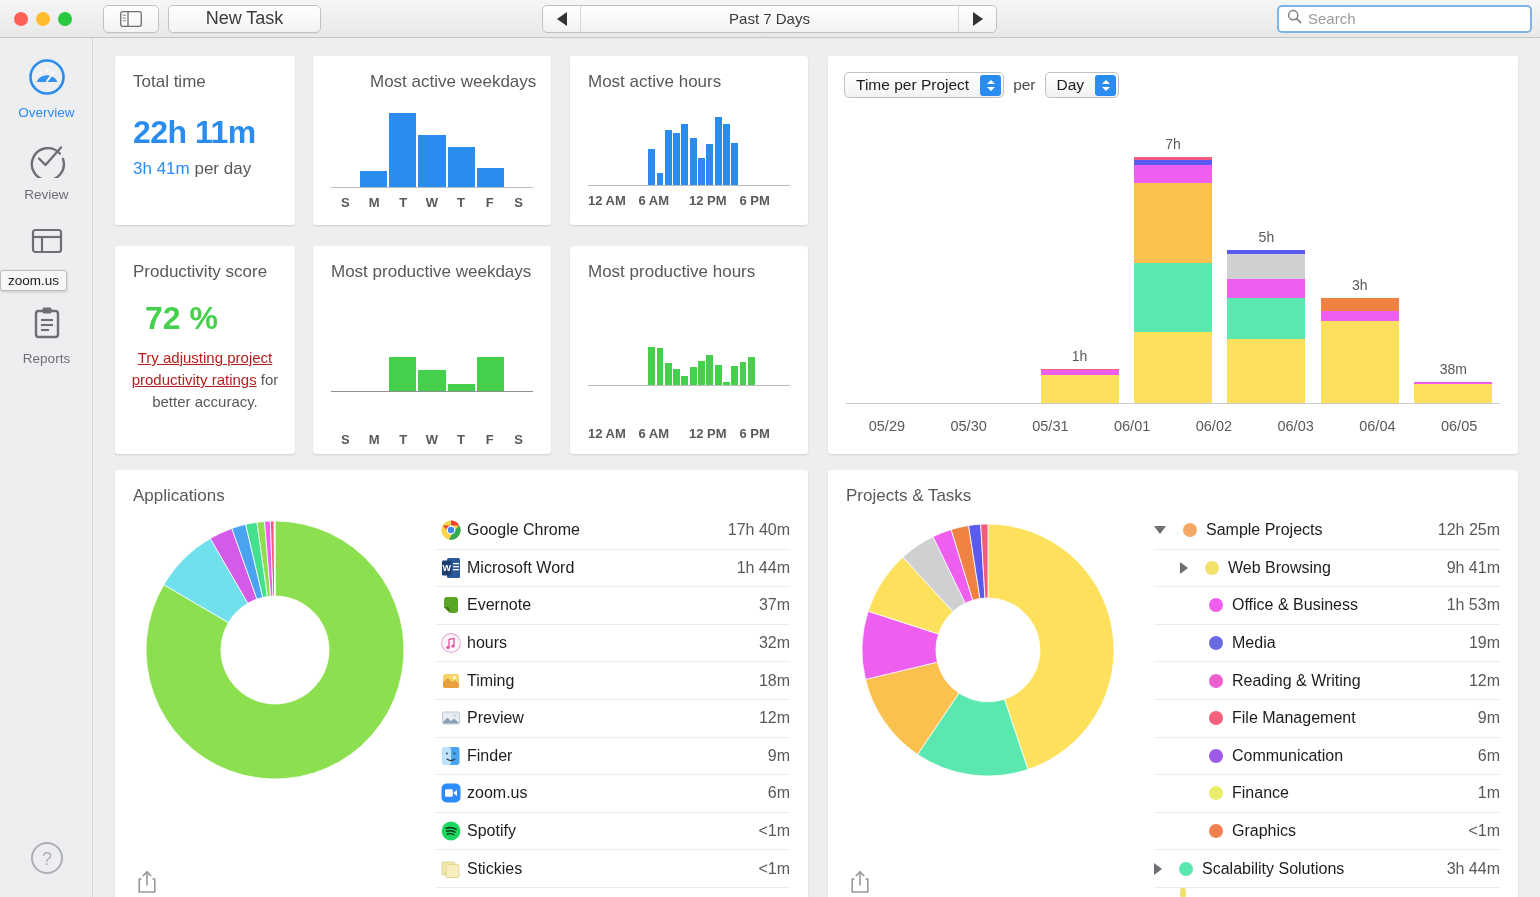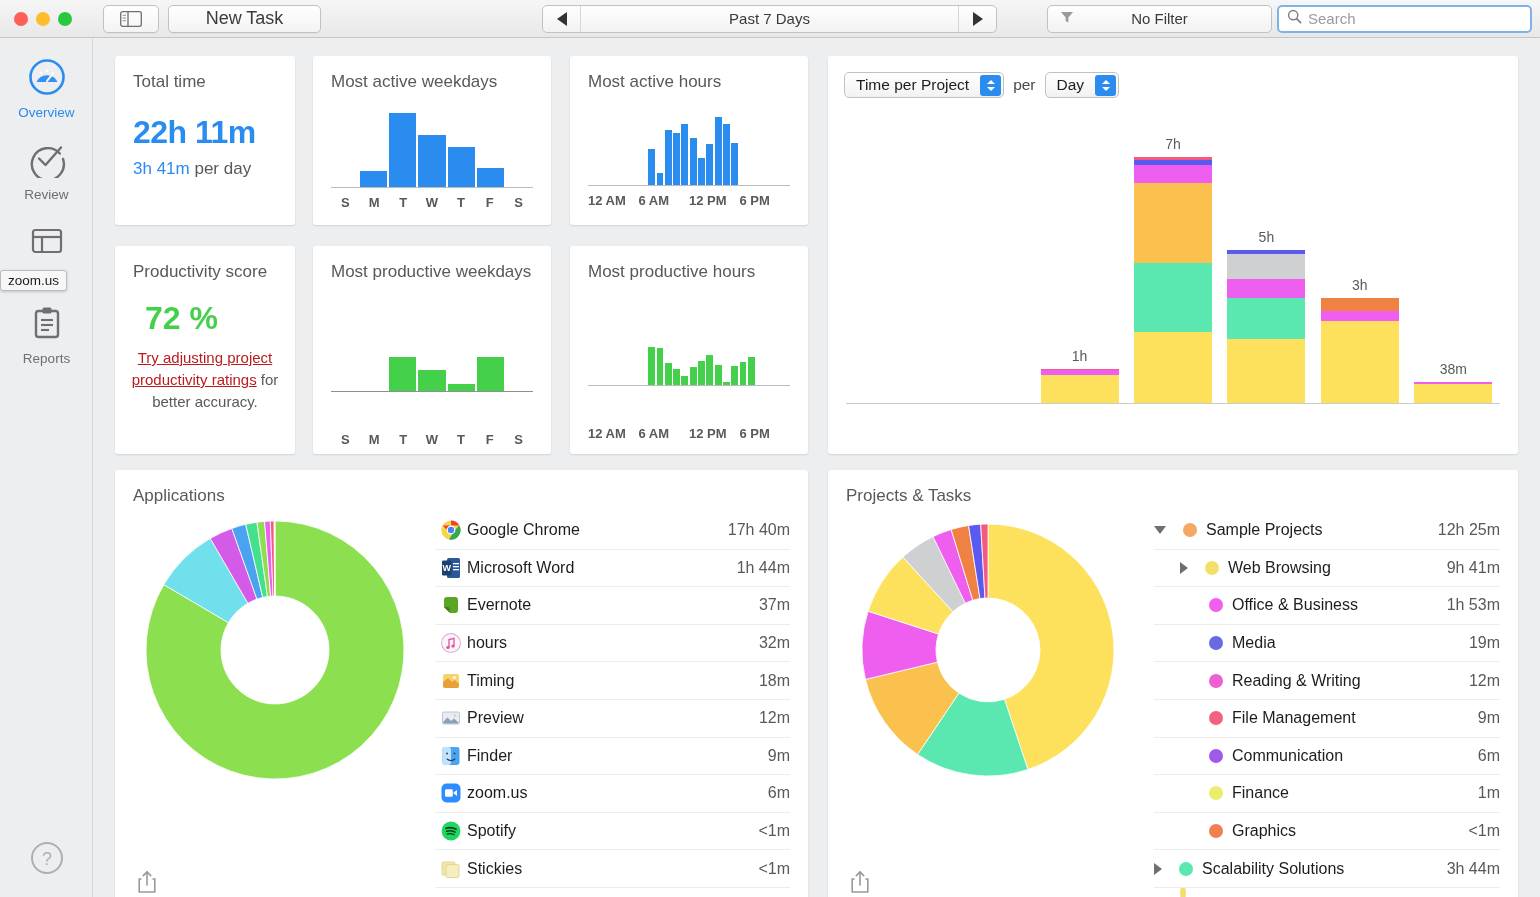--- a/index.html
+++ b/index.html
@@ -104,21 +104,21 @@
   .card {
     position: absolute; background: #fff; border-radius: 3px;
     box-shadow: 0 1px 2px rgba(0,0,0,0.12);
   }
   .card-title {
     font-size: 17px; color: #58595b; padding: 16px 0 0 18px;
   }
 
   
   .c-total   { left: 22px;  top: 18px;  width: 180px; height: 169px; }
-  .c-wkdays  { left: 220px; top: 18px;  width: 238px; height: 169px; }
+  .c-wkdays  { left: 220px; top: 18px;  width: 238px; height: 169px; padding-left: 39px; }
   .c-hours   { left: 477px; top: 18px;  width: 238px; height: 169px; }
   .c-prod    { left: 22px;  top: 208px; width: 180px; height: 208px; }
   .c-pwkdays { left: 220px; top: 208px; width: 238px; height: 208px; }
   .c-phours  { left: 477px; top: 208px; width: 238px; height: 208px; }
   .c-chart   { left: 735px; top: 18px;  width: 690px; height: 398px; }
   .c-apps    { left: 22px;  top: 432px; width: 693px; height: 450px; }
   .c-proj    { left: 735px; top: 432px; width: 690px; height: 450px; }
 
   .big-blue { font-size: 32px; font-weight: bold; color: #2b8cf0; padding: 22px 0 0 18px; letter-spacing: -0.5px;}
   .sub-blue { font-size: 17px; color: #2b8cf0; padding: 8px 0 0 18px; }
@@ -238,28 +238,20 @@
   <div class="dateseg">
     <div class="arrowbox">
       <span class="tri left"></span>
     </div>
     <div class="label">Past 7 Days</div>
     <div class="arrowbox right">
       <span class="tri right"></span>
     </div>
   </div>
 
-  <div class="filter-btn">
-    <span class="funnel">
-      <svg width="14" height="14" viewBox="0 0 14 14">
-        <path d="M1 2 L13 2 L8.4 7.4 L8.4 12.6 L5.6 11 L5.6 7.4 Z" fill="#9a9a9e"></path>
-      </svg>
-    </span>
-    <span>No Filter</span>
-  </div>
 
   <div class="search-box">
     <span>
       <svg width="15" height="15" viewBox="0 0 15 15">
         <circle cx="6.2" cy="6.2" r="4.6" fill="none" stroke="#7f7f85" stroke-width="1.5"></circle>
         <line x1="9.6" y1="9.6" x2="13.6" y2="13.6" stroke="#7f7f85" stroke-width="1.7" stroke-linecap="round"></line>
       </svg>
     </span>
     <input type="text" placeholder="Search" style="">
   </div>
@@ -535,20 +527,30 @@
           </div>
           <div class="stack-col">
             <div class="stack-cap">38m</div>
             <div class="stack-bar">
               <div class="stack-seg" style="height: 1.76712px; background: rgb(238, 95, 240);"></div>
               <div class="stack-seg" style="height: 20.4986px; background: rgb(253, 225, 92);"></div>
             </div>
           </div>
         </div>
       <div class="stack-baseline"></div>
+      <div class="stack-axis" id="stackaxis">
+          <span>05/29</span>
+          <span>05/30</span>
+          <span>05/31</span>
+          <span>06/01</span>
+          <span>06/02</span>
+          <span>06/03</span>
+          <span>06/04</span>
+          <span>06/05</span>
+        </div>
     </div>
   </div>
 
   <div class="card c-apps">
     <div class="card-title">Applications</div>
     <div class="panel-body">
       <div class="donut-wrap">
         <div class="donut" id="appsdonut"><svg width="258" height="258" viewBox="0 0 258 258">
               <path d="M129 0 A129 129 0 1 1 17.781728939308508 63.643315703207875 L82.44351443971054 101.6413879687847 A54 54 0 1 0 129 75 Z" fill="#8ce04f" stroke="#ffffff" stroke-width="0.8"></path>
               <path d="M17.781728939308508 63.643315703207875 A129 129 0 0 1 64.26709258205958 17.417516172024776 L101.90250387155982 82.29105328131268 A54 54 0 0 0 82.44351443971054 101.6413879687847 Z" fill="#6fe0ec" stroke="#ffffff" stroke-width="0.8"></path>

